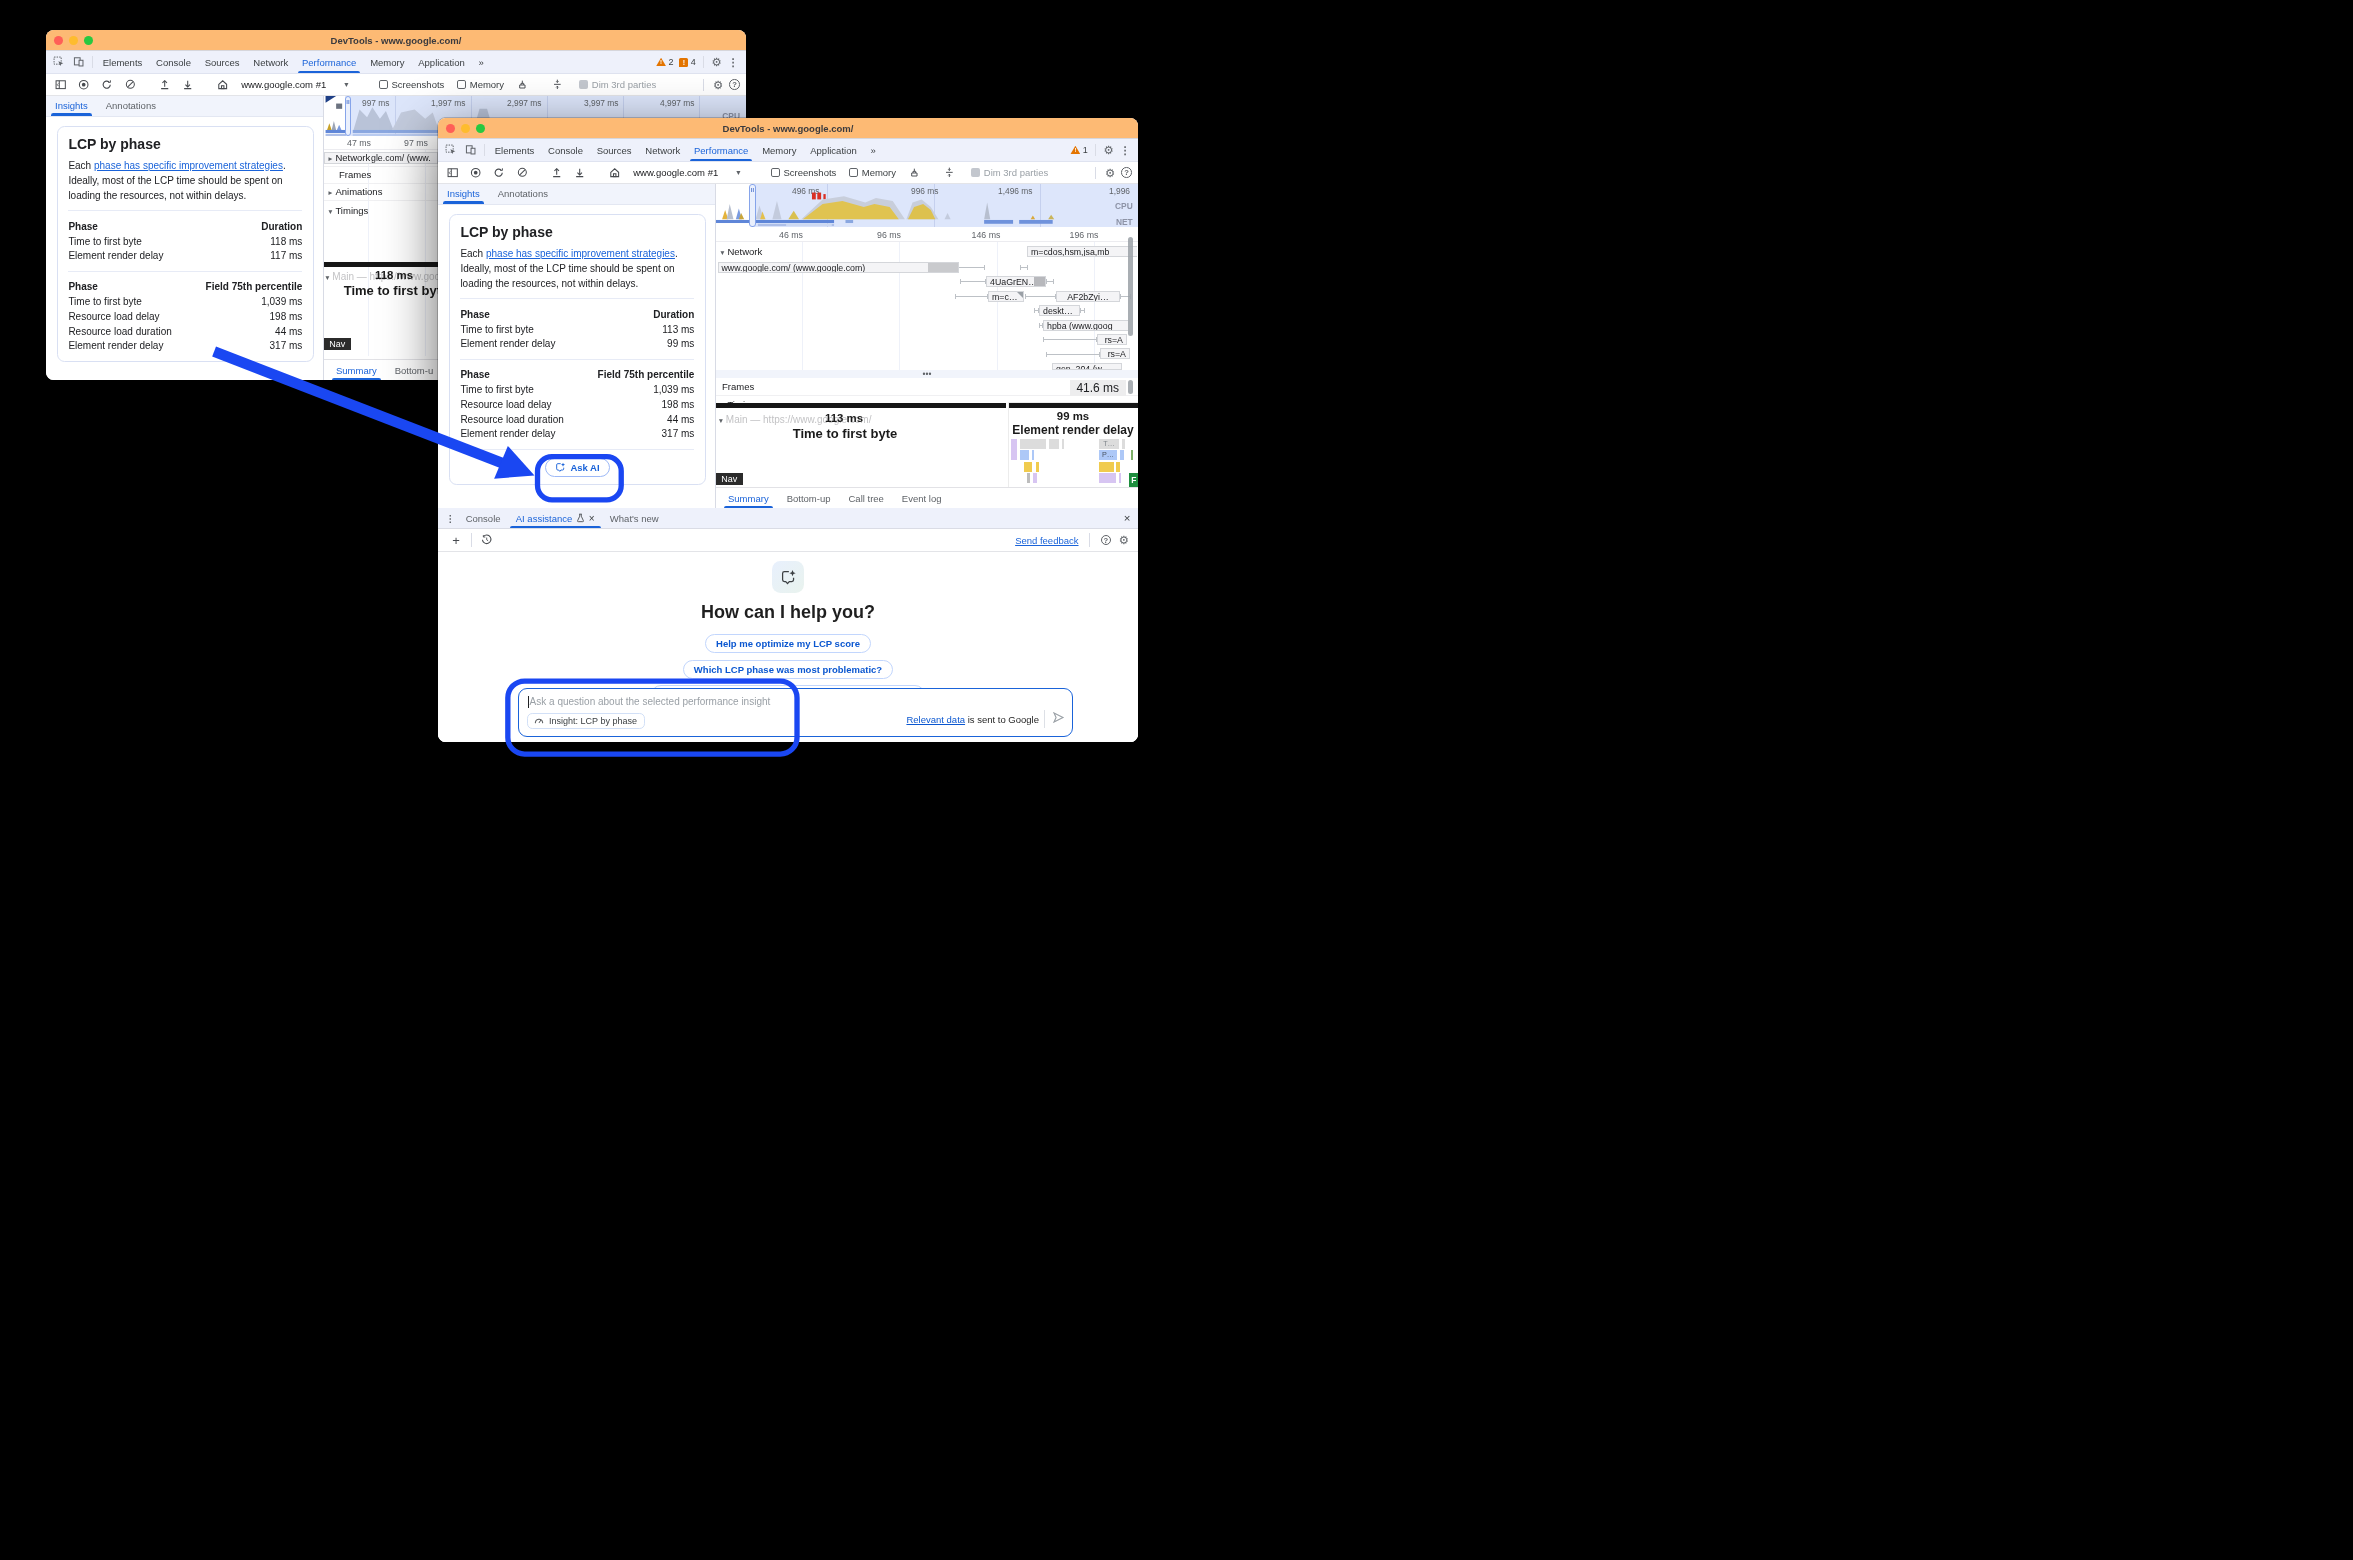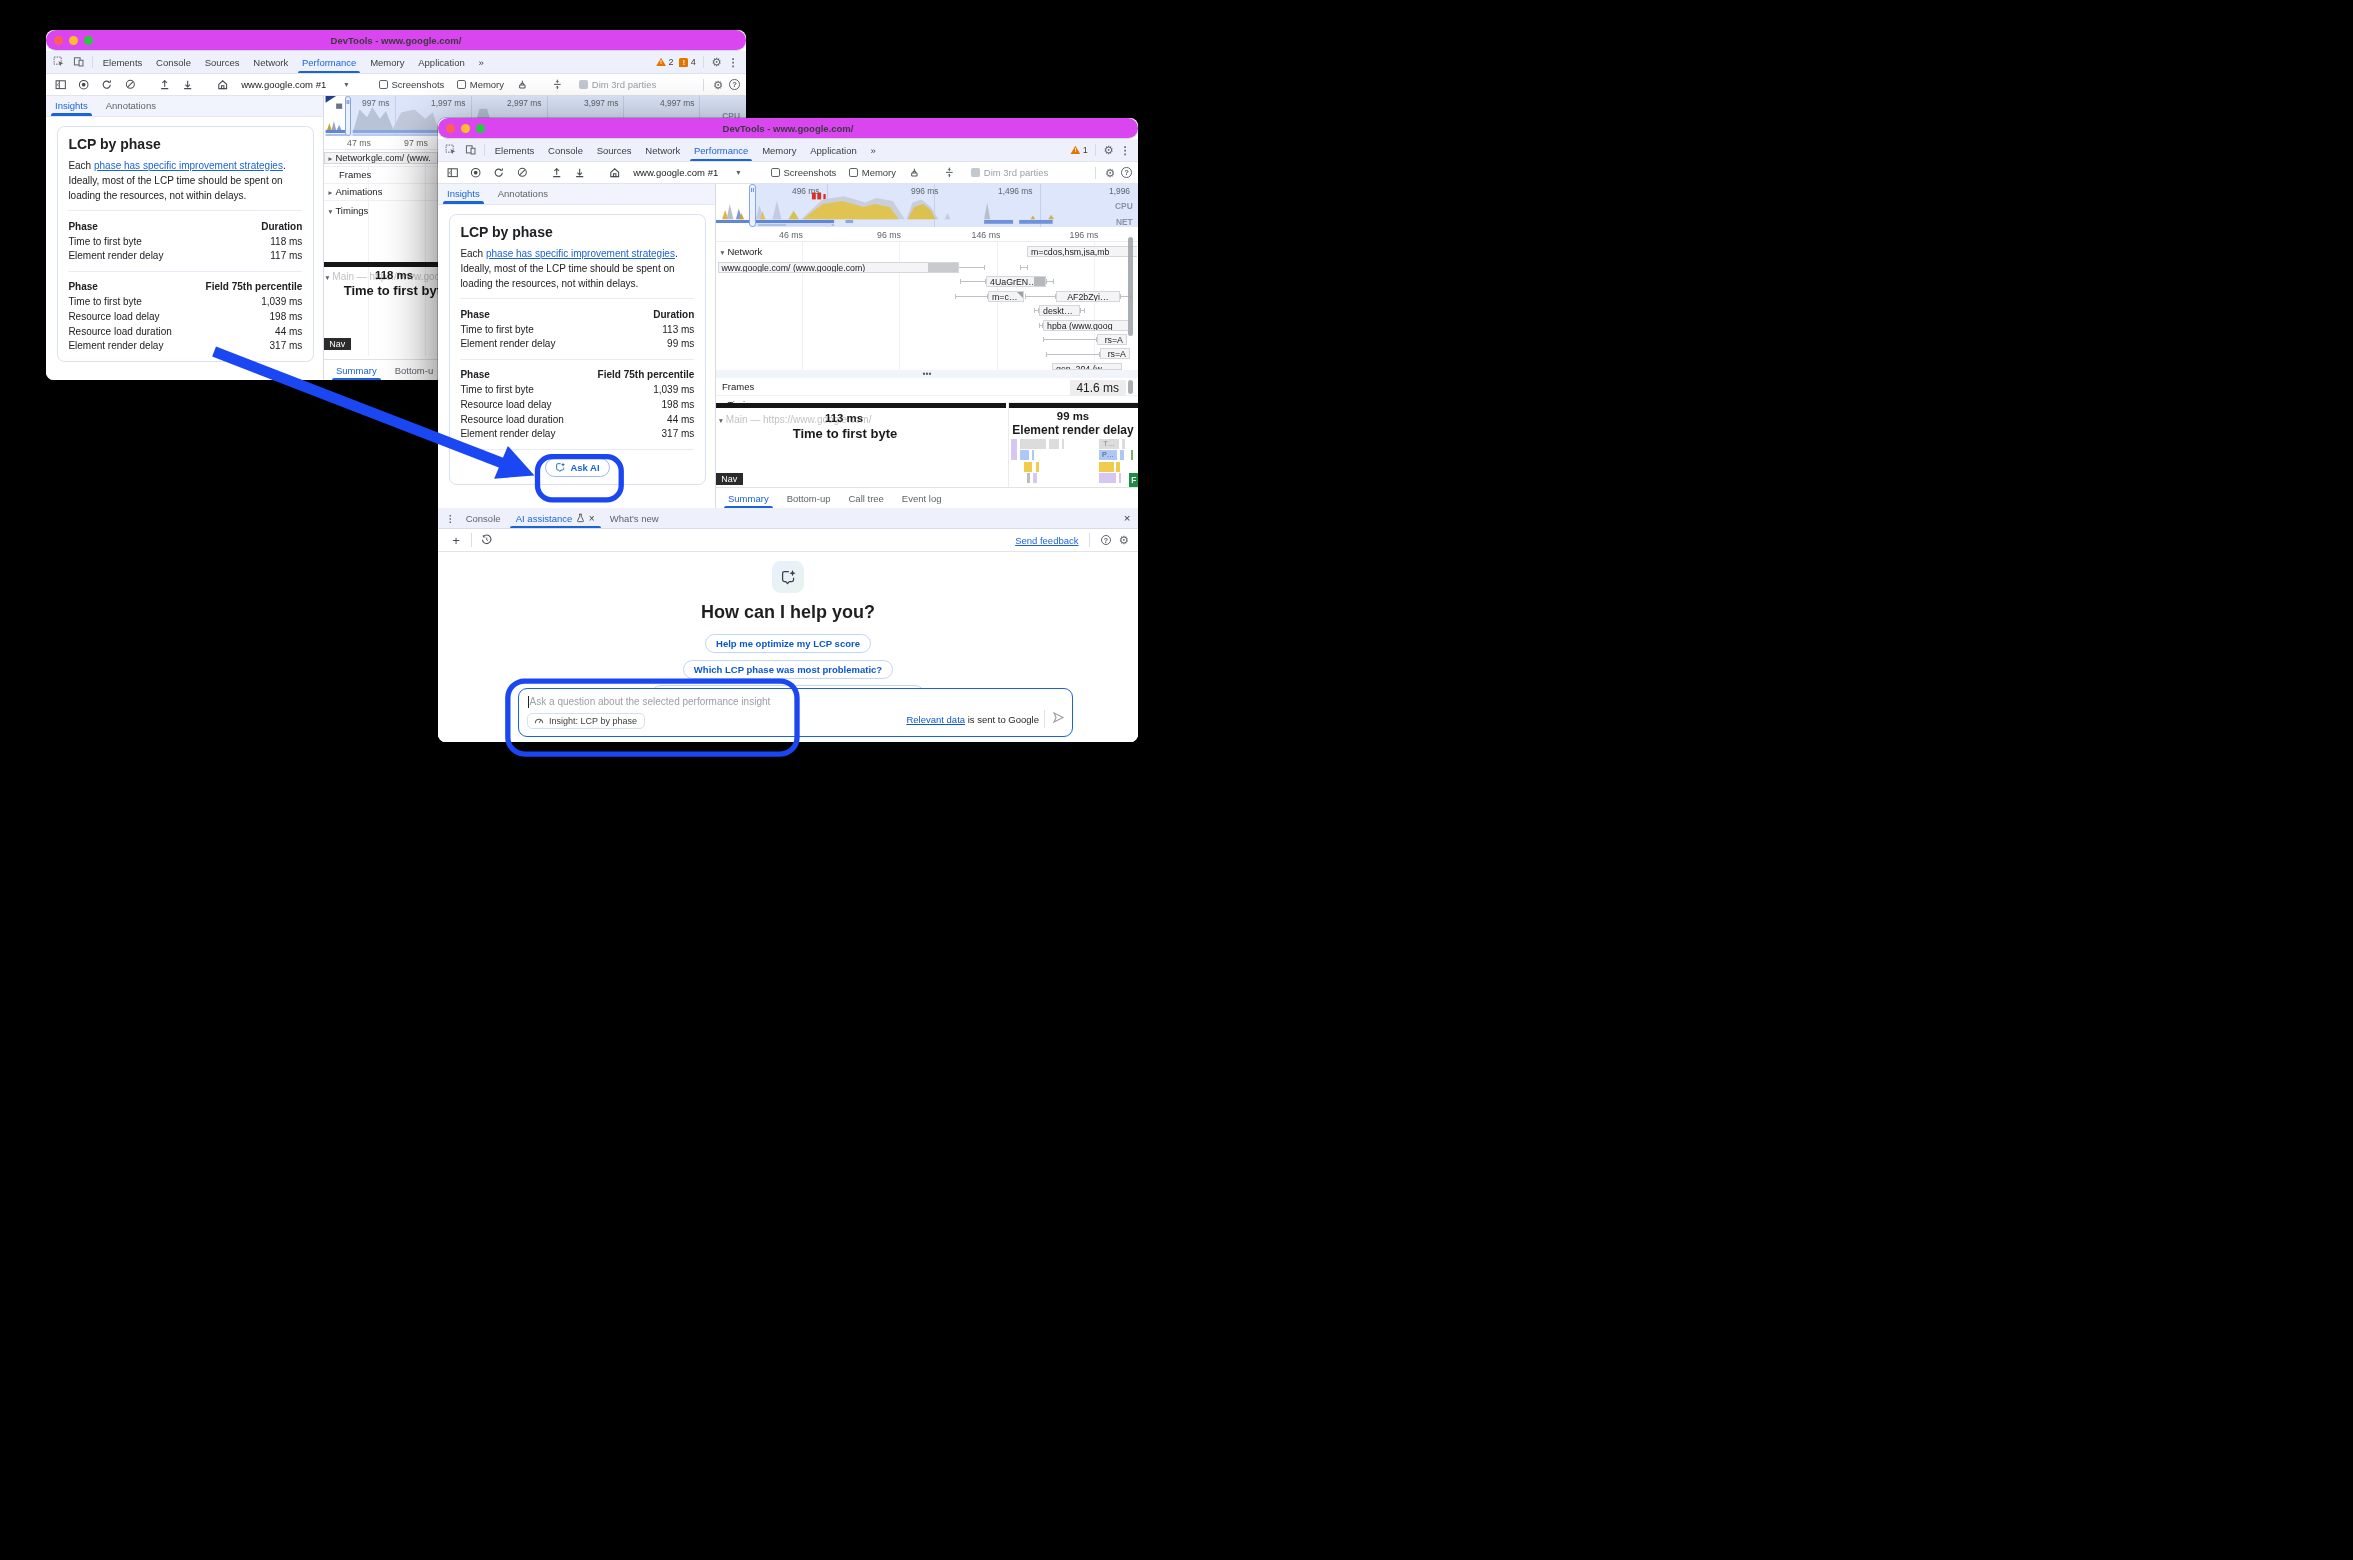--- a/index.html
+++ b/index.html
@@ -1,22 +1,22 @@
 <!DOCTYPE html>
 <html style="font-size:12px"><head>
 <meta charset="utf-8">
 <style>
   html,body{margin:0;padding:0;background:#000;width:1177px;height:780px;overflow:hidden;
     font-family:"Liberation Sans",sans-serif;-webkit-font-smoothing:antialiased;}
   *{box-sizing:border-box;}
   .win{position:absolute;background:#fff;border-radius:7.6px;overflow:hidden;
     box-shadow:0 16.7px 53px rgba(0,0,0,.6),0 0 0 0.8px rgba(0,0,0,.25);}
   
-  .titlebar{height:21px;background:#d946ef;border-bottom:0.8px solid #d6d6db;position:relative;
-    display:flex;align-items:center;justify-content:center;font-size:9.5px;font-weight:700;color:#3a3a3e;border-radius:10px;}
+  .titlebar{height:21px;background:#fdba74;border-bottom:0.8px solid #d6d6db;position:relative;
+    display:flex;align-items:center;justify-content:center;font-size:9.5px;font-weight:700;color:#3a3a3e;}
   .lights{position:absolute;left:7.6px;top:6px;display:flex;gap:6px;}
   .dot{width:9px;height:9px;border-radius:50%;}
   .dot.r{background:#ff5f57}.dot.y{background:#febc2e}.dot.g{background:#28c840}
   
   .tabstrip{height:23px;background:#eef1fb;border-bottom:0.8px solid #dfe3f0;display:flex;align-items:stretch;
     font-size:9.5px;color:#3c4043;padding-left:3px;}
   .tico{width:20px;display:flex;align-items:center;justify-content:center;color:#5f6368;}
   .vsep{width:0.8px;background:#d9dce6;margin:4.6px 3px;}
   .ptab{padding:0 6.9px;display:flex;align-items:center;position:relative;white-space:nowrap;}
   .ptab.active{color:#1a63d9;}

